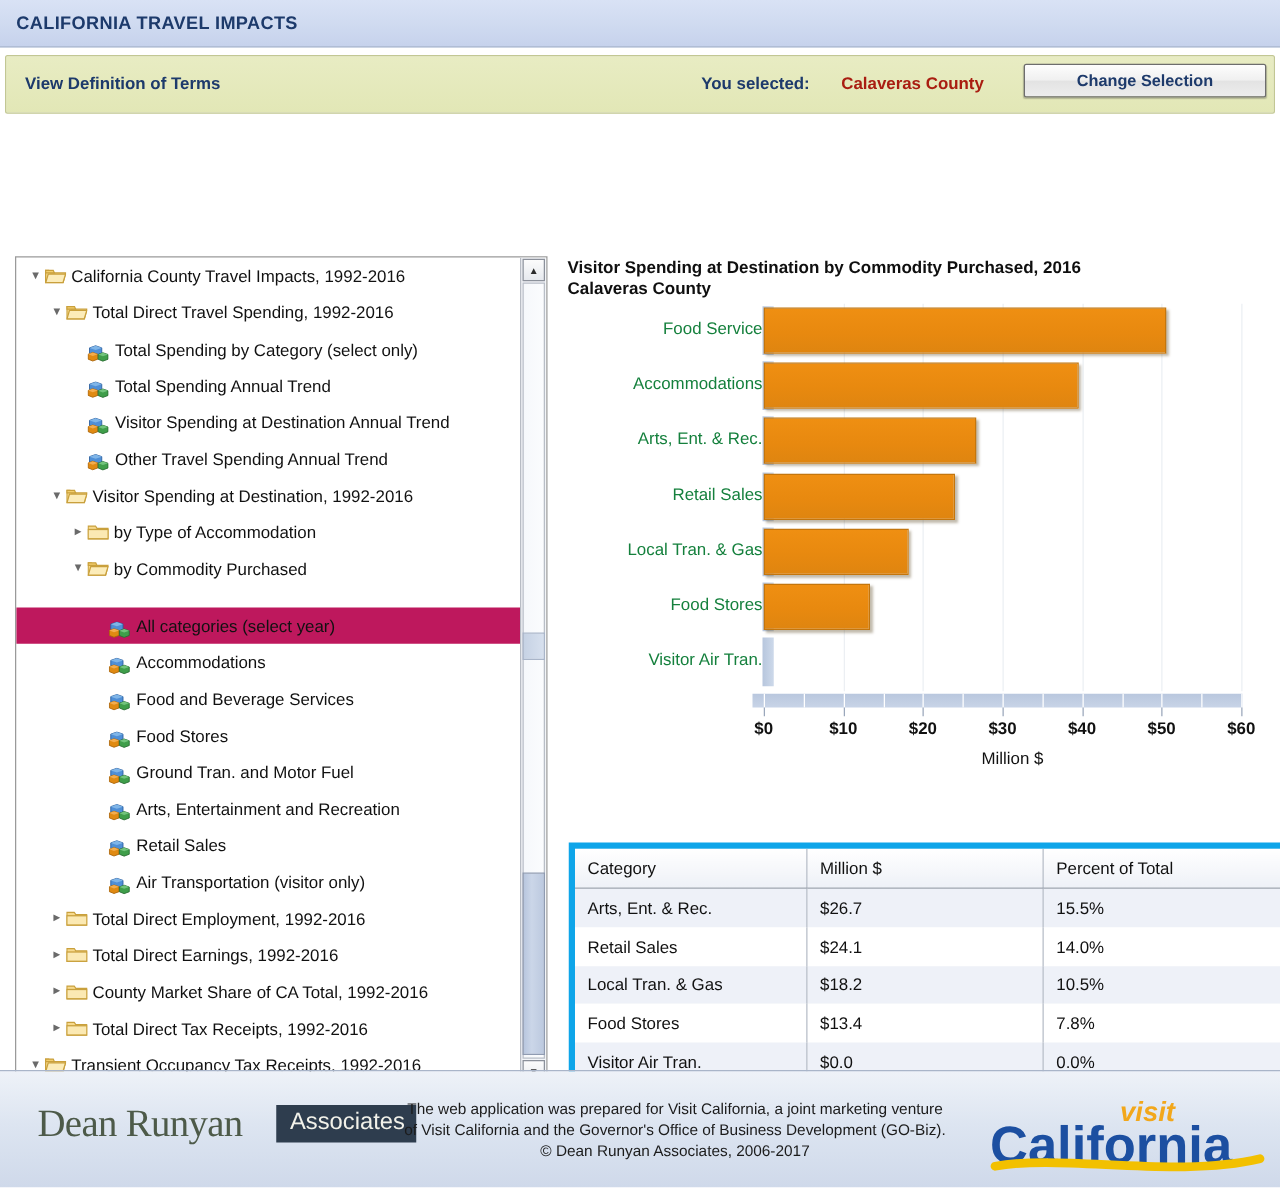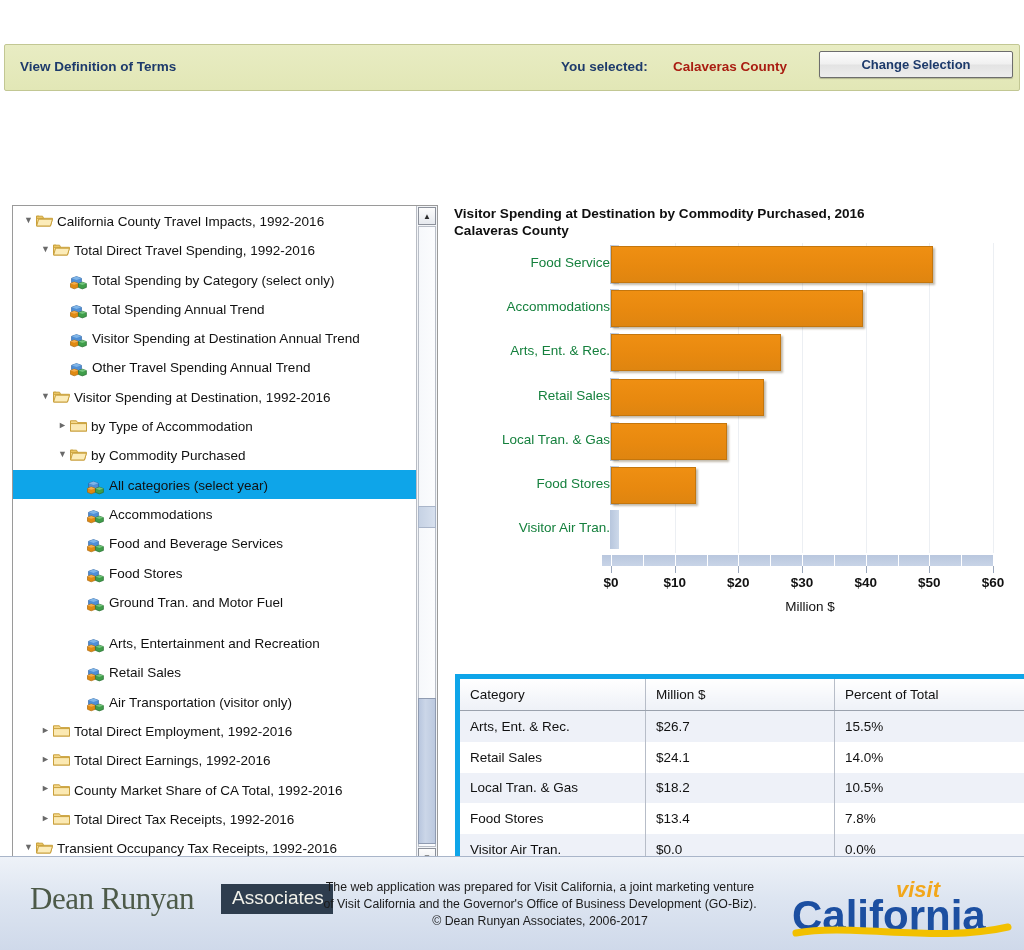--- a/index.html
+++ b/index.html
@@ -73,21 +73,21 @@
   }
   .tree{
     position:absolute;left:0;top:0;width:404px;height:661px;
     overflow:hidden;
   }
   .tnode{
     position:relative;height:29.3px;line-height:29.3px;
     white-space:nowrap;font-size:13.5px;color:#111;
     cursor:pointer;
   }
-  .tnode.sel{background:#0ea5e9;}
+  .tnode.sel{background:#be185d;margin-top:16px;}
   .twist{
     display:inline-block;width:13px;text-align:center;
     color:#6a6a6a;font-size:9px;vertical-align:middle;
     position:relative;top:-1px;
   }
   .twist.none{visibility:hidden;}
   .ficon{
     display:inline-block;width:17px;height:13px;margin:0 4px 0 1px;
     vertical-align:middle;position:relative;top:-1px;
   }
@@ -247,20 +247,23 @@
     position:absolute;left:320px;top:22px;width:440px;
     text-align:center;font-size:12.3px;color:#1b1b1b;line-height:17px;
   }
   .vc-logo{position:absolute;left:790px;top:14px;width:225px;height:72px;}
 </style>
 </head>
 <body>
 
 <div id="app">
 
+  <div class="titlebar">
+    <div class="tb-text">CALIFORNIA TRAVEL IMPACTS</div>
+  </div>
 
   <div class="selbar">
     <div class="def-terms">View Definition of Terms</div>
     <div class="you-sel">You selected:</div>
     <div class="county">Calaveras County</div>
     <div class="change-btn">Change Selection</div>
   </div>
 
   <div class="content">
 
@@ -355,21 +358,21 @@
                 <path d="M12.3 6.2 L16.4 7.6 L12.3 9.0 L8.5 7.6 Z" fill="#72c47c"></path>
               </svg></span><span class="tlabel">Food Stores</span></div>
           <div class="tnode" style="padding-left: 60px;"><span class="twist none"></span><span class="cube"><svg width="17" height="15" viewBox="0 0 17 15">
                 <path d="M6.5 0.6 L11.4 2.3 L11.4 6.6 L6.5 8.3 L1.6 6.6 L1.6 2.3 Z" fill="#4f8fd6" stroke="#2b5f9e" stroke-width="0.7"></path>
                 <path d="M6.5 0.6 L11.4 2.3 L6.5 4.0 L1.6 2.3 Z" fill="#7fb5e8"></path>
                 <path d="M4.2 6.0 L8.3 7.4 L8.3 11.3 L4.2 12.8 L0.5 11.3 L0.5 7.4 Z" fill="#e08a12" stroke="#a9650a" stroke-width="0.7"></path>
                 <path d="M4.2 6.0 L8.3 7.4 L4.2 8.8 L0.5 7.4 Z" fill="#f3ad4e"></path>
                 <path d="M12.3 6.2 L16.4 7.6 L16.4 11.4 L12.3 12.9 L8.5 11.4 L8.5 7.6 Z" fill="#3f9e4a" stroke="#2a6e32" stroke-width="0.7"></path>
                 <path d="M12.3 6.2 L16.4 7.6 L12.3 9.0 L8.5 7.6 Z" fill="#72c47c"></path>
               </svg></span><span class="tlabel">Ground Tran. and Motor Fuel</span></div>
-          <div class="tnode" style="padding-left: 60px; margin-top: 12px;"><span class="twist none"></span><span class="cube"><svg width="17" height="15" viewBox="0 0 17 15">
+          <div class="tnode" style="padding-left: 60px;"><span class="twist none"></span><span class="cube"><svg width="17" height="15" viewBox="0 0 17 15">
                 <path d="M6.5 0.6 L11.4 2.3 L11.4 6.6 L6.5 8.3 L1.6 6.6 L1.6 2.3 Z" fill="#4f8fd6" stroke="#2b5f9e" stroke-width="0.7"></path>
                 <path d="M6.5 0.6 L11.4 2.3 L6.5 4.0 L1.6 2.3 Z" fill="#7fb5e8"></path>
                 <path d="M4.2 6.0 L8.3 7.4 L8.3 11.3 L4.2 12.8 L0.5 11.3 L0.5 7.4 Z" fill="#e08a12" stroke="#a9650a" stroke-width="0.7"></path>
                 <path d="M4.2 6.0 L8.3 7.4 L4.2 8.8 L0.5 7.4 Z" fill="#f3ad4e"></path>
                 <path d="M12.3 6.2 L16.4 7.6 L16.4 11.4 L12.3 12.9 L8.5 11.4 L8.5 7.6 Z" fill="#3f9e4a" stroke="#2a6e32" stroke-width="0.7"></path>
                 <path d="M12.3 6.2 L16.4 7.6 L12.3 9.0 L8.5 7.6 Z" fill="#72c47c"></path>
               </svg></span><span class="tlabel">Arts, Entertainment and Recreation</span></div>
           <div class="tnode" style="padding-left: 60px;"><span class="twist none"></span><span class="cube"><svg width="17" height="15" viewBox="0 0 17 15">
                 <path d="M6.5 0.6 L11.4 2.3 L11.4 6.6 L6.5 8.3 L1.6 6.6 L1.6 2.3 Z" fill="#4f8fd6" stroke="#2b5f9e" stroke-width="0.7"></path>
                 <path d="M6.5 0.6 L11.4 2.3 L6.5 4.0 L1.6 2.3 Z" fill="#7fb5e8"></path>

